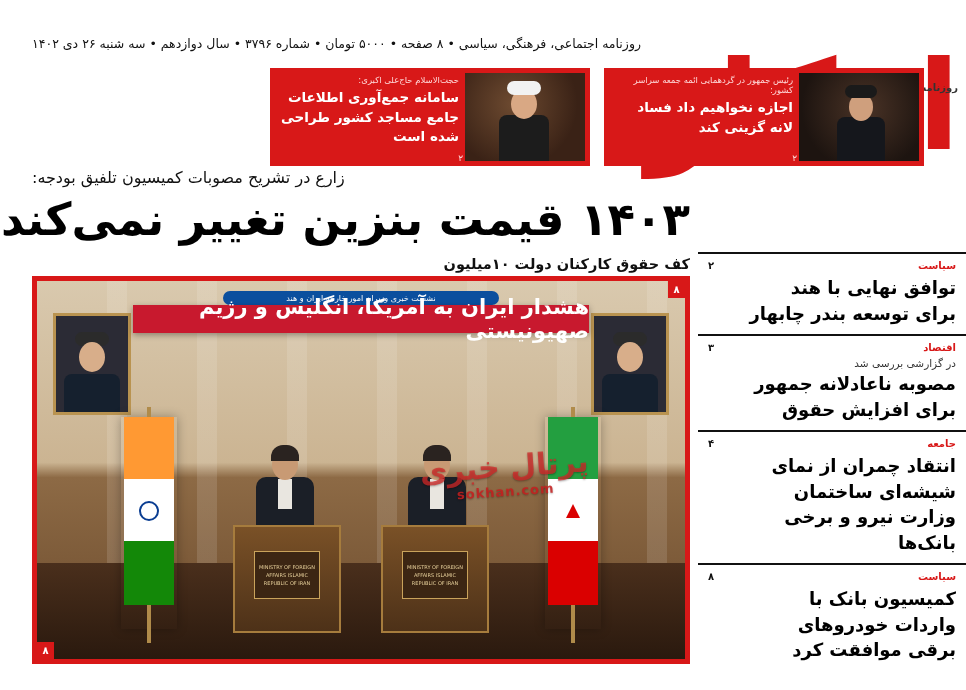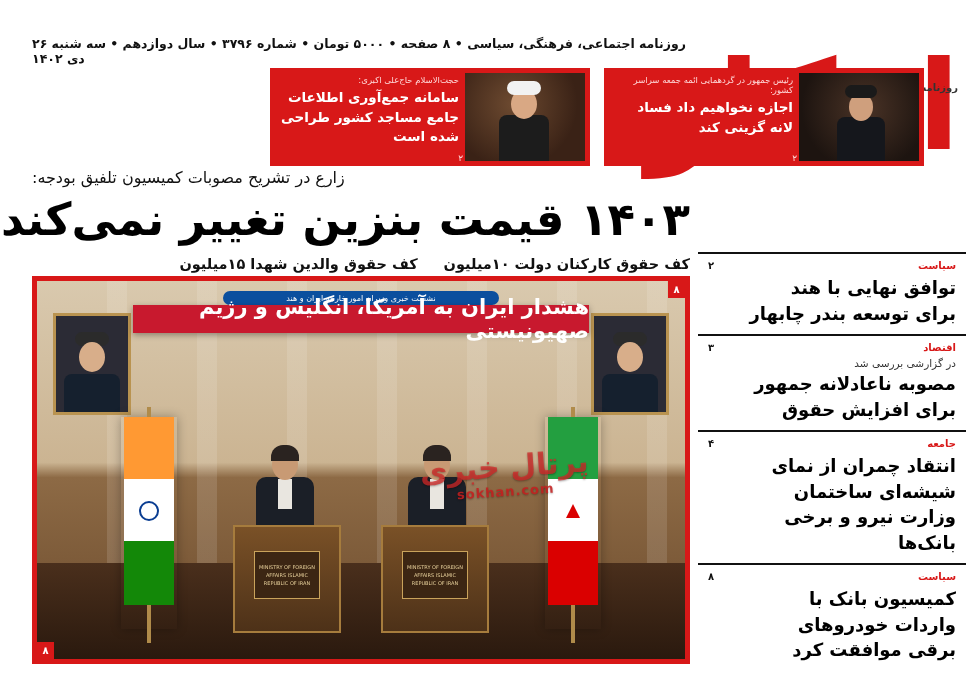--- a/index.html
+++ b/index.html
@@ -56,21 +56,21 @@
   
   .infobar {
     position: absolute;
     top: 36px;
     right: 274px;
     width: 660px;
     text-align: left;
     font-size: 12.5px;
     color: #111111;
     direction: rtl;
-    font-weight: bold;
+    font-weight: normal;
     letter-spacing: 0px;
   }
 
   
   .teaser {
     position: absolute;
     height: 96px;
     background: #d81818;
     color: #ffffff;
     overflow: hidden;
@@ -457,21 +457,20 @@
       <div class="title">اجازه نخواهیم داد فساد لانه گزینی کند</div>
     </div>
     <div class="pagenum">۲</div>
   </div>
 
   <div class="lead">
     <div class="over">زارع در تشریح مصوبات کمیسیون تلفیق بودجه:</div>
     <div class="main">۱۴۰۳ قیمت بنزین تغییر نمی‌کند</div>
     <div class="subs">
       <span>کف حقوق کارکنان دولت ۱۰میلیون</span>
-      <span>کف حقوق والدین شهدا ۱۵میلیون</span>
     </div>
   </div>
 
   <div class="mainphoto">
     <div class="mp-wall"></div>
     <div class="mp-columns"></div>
     <div class="mp-floor"></div>
 
     <div class="mp-portrait left">
       <div class="pturban"></div>

